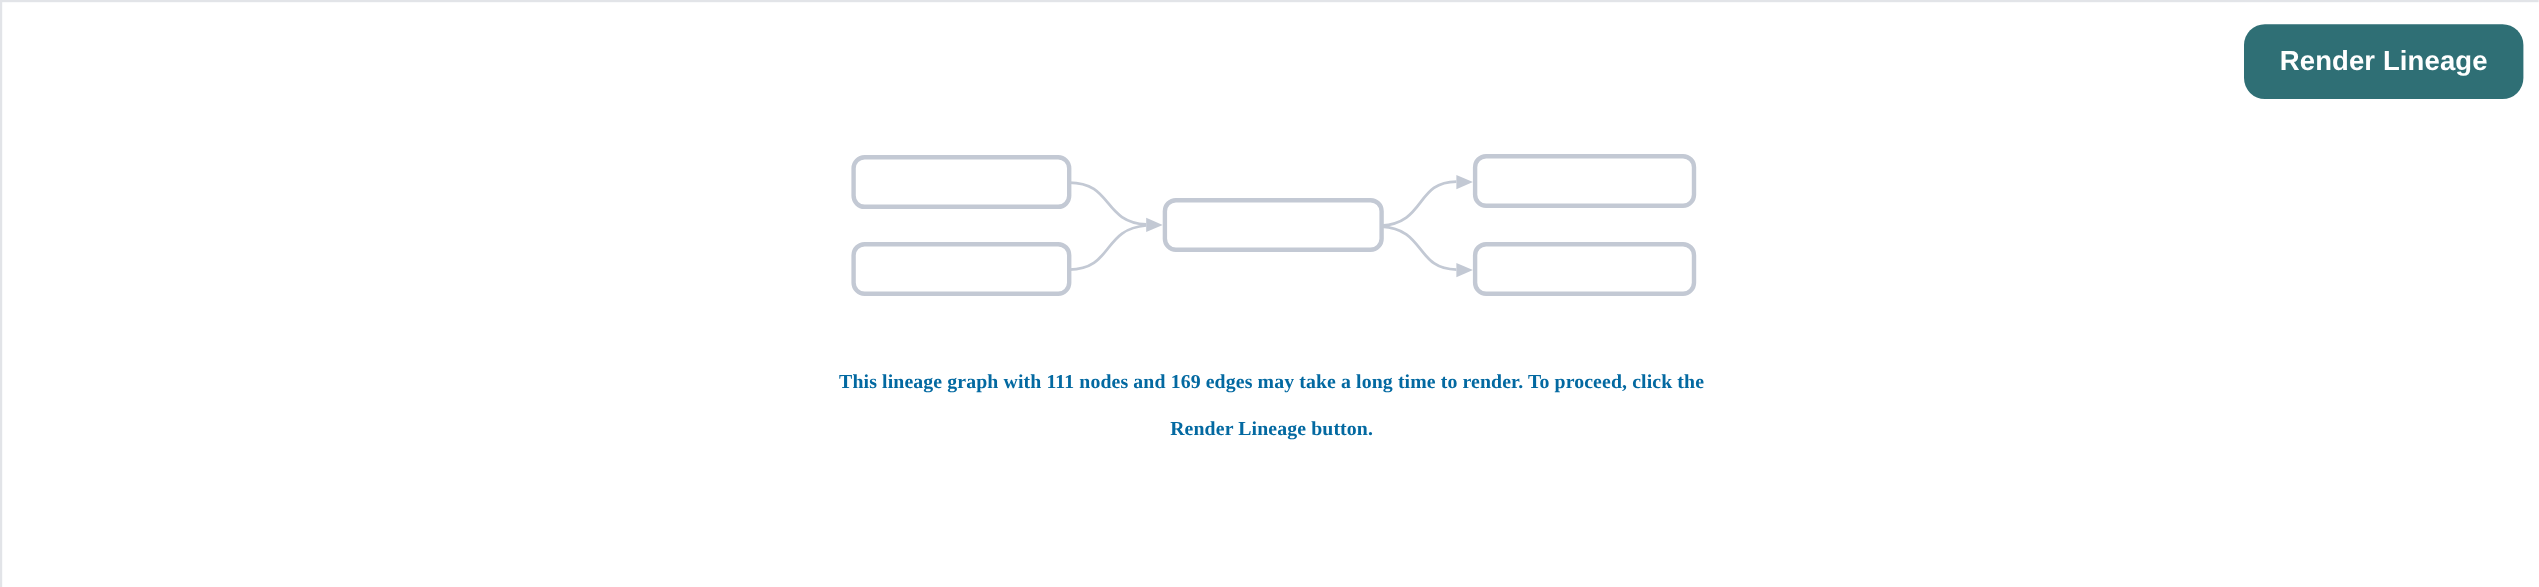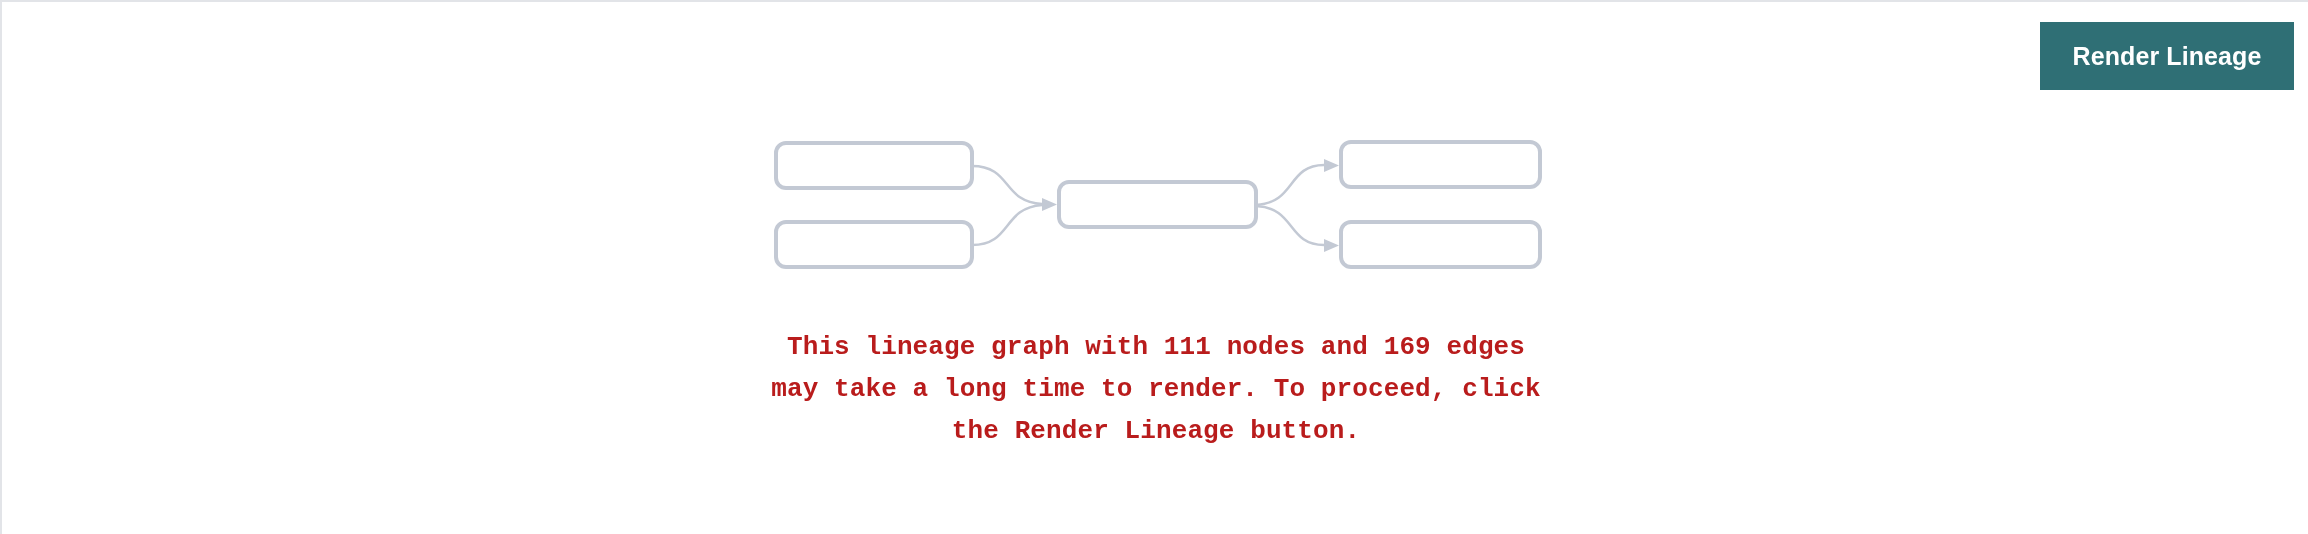--- a/index.html
+++ b/index.html
@@ -34,21 +34,21 @@
   }
   .render-button {
     position: absolute;
     left: 2038px;
     top: 20px;
     width: 254px;
     height: 68px;
     background: #2f6f75;
     color: #ffffff;
     border: none;
-    border-radius: 0;
+    border-radius: 19px;
     font-family: "Liberation Sans", sans-serif;
     font-size: 25px;
     font-weight: bold;
     letter-spacing: 0.1px;
     cursor: pointer;
     pointer-events: auto;
     display: flex;
     align-items: center;
     justify-content: center;
     padding: 4px;
@@ -85,23 +85,23 @@
     fill: #c3c9d4;
   }
 
   
   .message {
     position: absolute;
     left: 754px;
     top: 324px;
     width: 800px;
     text-align: center;
-    color: #b91c1c;
-    font-family: Liberation Mono, monospace;
-    font-size: 26px;
+    color: #0369a1;
+    font-family: Liberation Serif, serif;
+    font-size: 18px;
     font-weight: bold;
     line-height: 42px;
     letter-spacing: 0.1px;
   }
 </style>
 </head>
 <body>
 
 <div class="screen">
 

